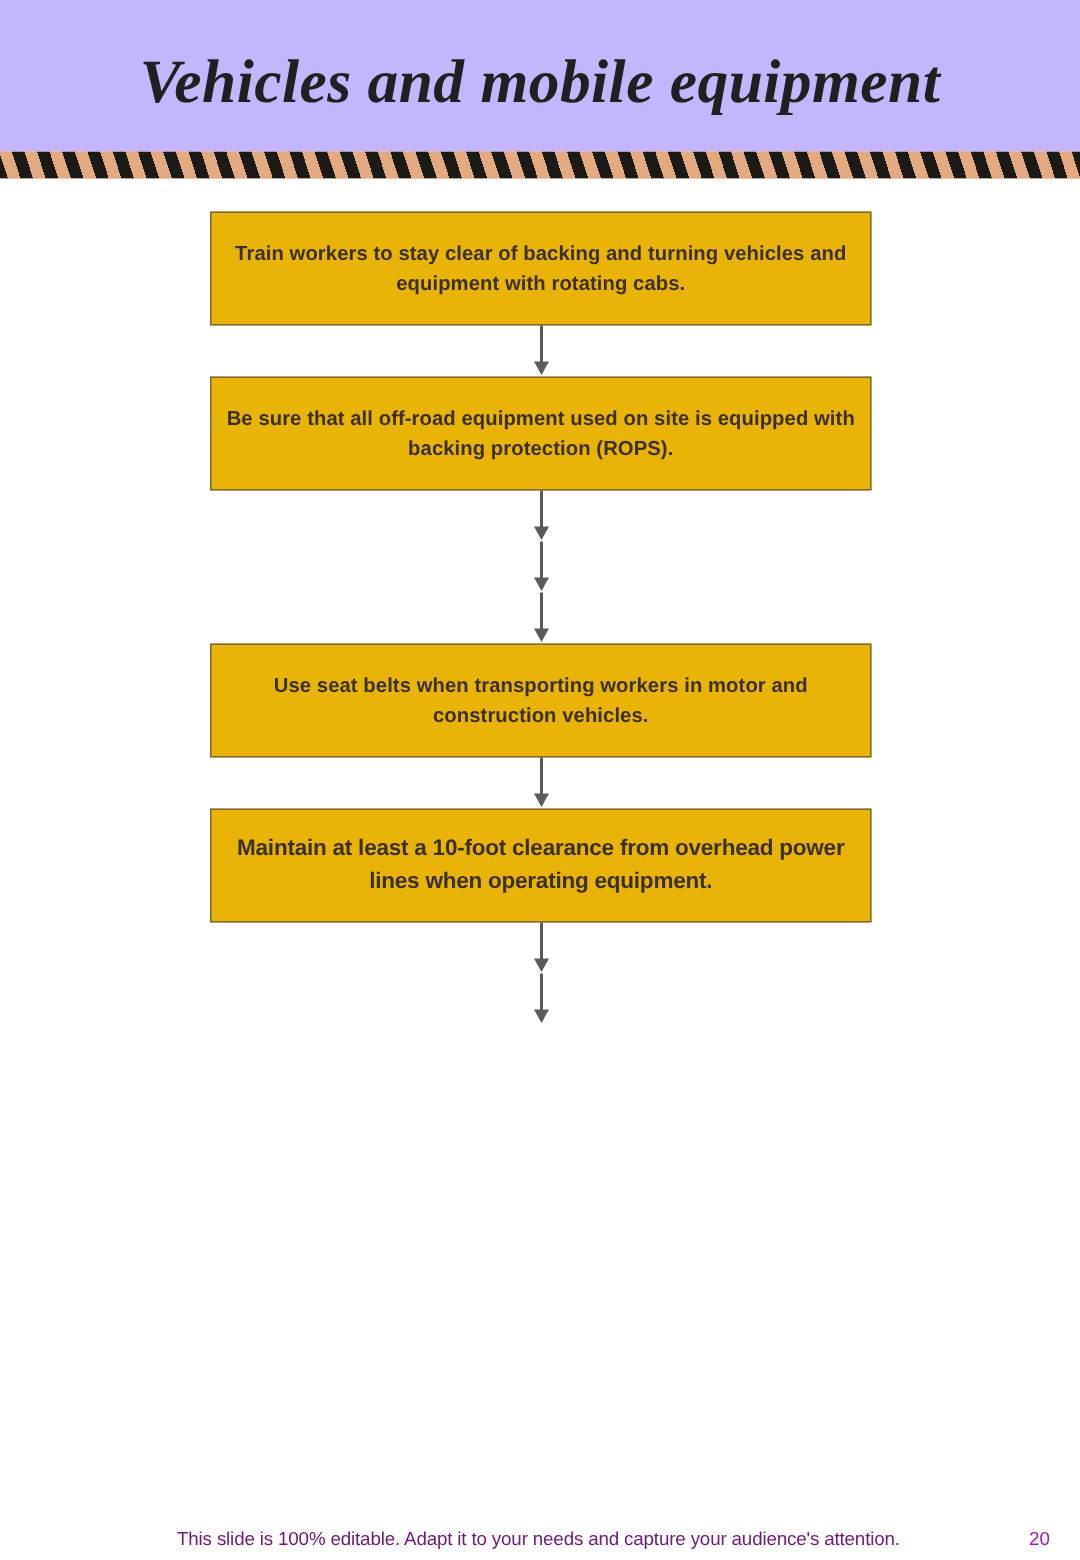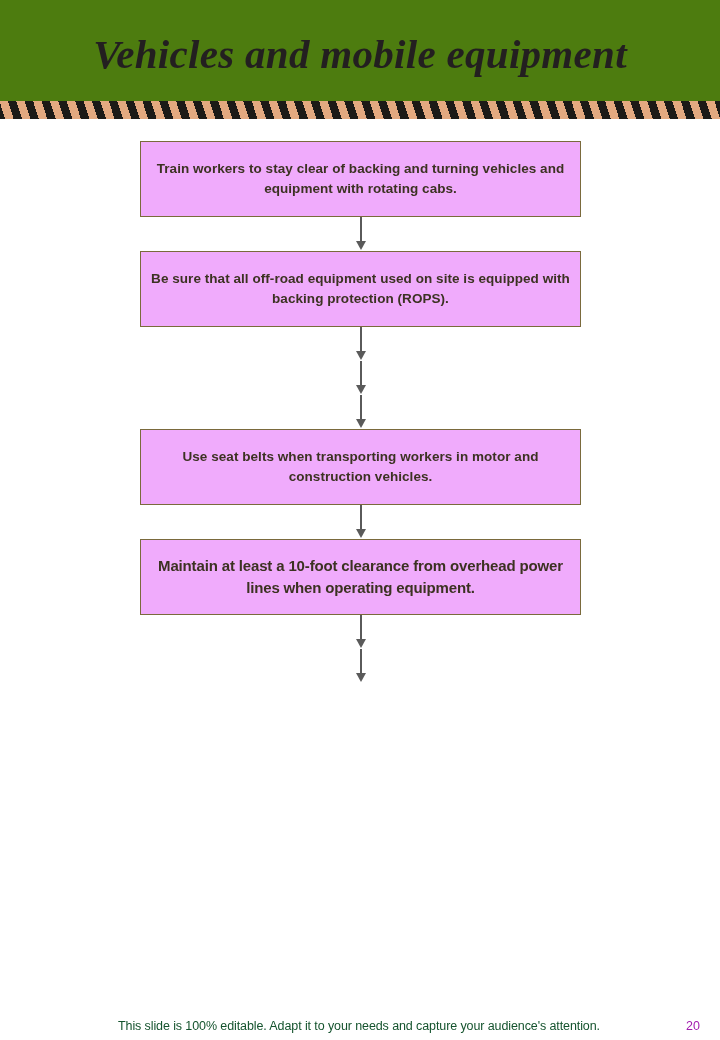--- a/index.html
+++ b/index.html
@@ -15,21 +15,21 @@
     position: relative;
   }
 
   
   .header {
     position: absolute;
     left: 0;
     top: 0;
     width: 720px;
     height: 101px;
-    background: #4d7c0f;
+    background: #c4b5fd;
     box-sizing: border-box;
   }
   .header-title {
     position: absolute;
     left: 0;
     top: 0;
     width: 720px;
     height: 101px;
     display: flex;
     align-items: center;
@@ -77,21 +77,21 @@
     top: 141px;
     width: 441px;
   }
   .flow-item {
     position: relative;
   }
   .node {
     box-sizing: border-box;
     width: 441px;
     height: 76px;
-    background: #f0abfc;
+    background: #eab308;
     border: 1px solid #7a6a3c;
     display: flex;
     align-items: center;
     justify-content: center;
     text-align: center;
     padding: 0 4px;
   }
   .node-label {
     font-size: 13.5px;
     font-weight: bold;
@@ -128,21 +128,21 @@
     border-right: 5px solid transparent;
     border-top: 9px solid #5a5a5a;
   }
 
   
   .footer-note {
     position: absolute;
     left: 118px;
     top: 1019px;
     font-size: 12.5px;
-    color: #14532d;
+    color: #701a75;
     white-space: nowrap;
     letter-spacing: -0.1px;
   }
   .page-number {
     position: absolute;
     left: 686px;
     top: 1019px;
     font-size: 12.5px;
     color: #a21caf;
   }

